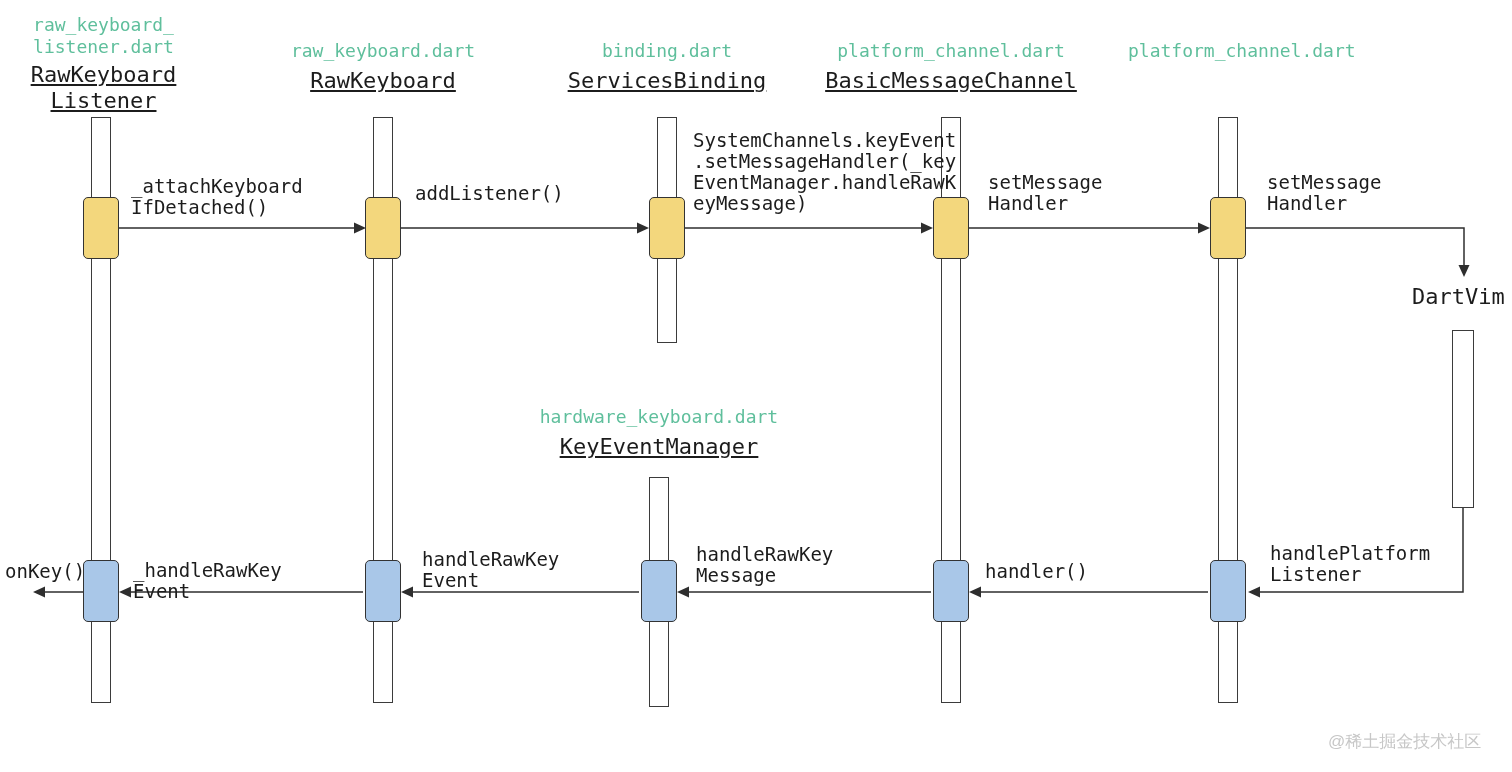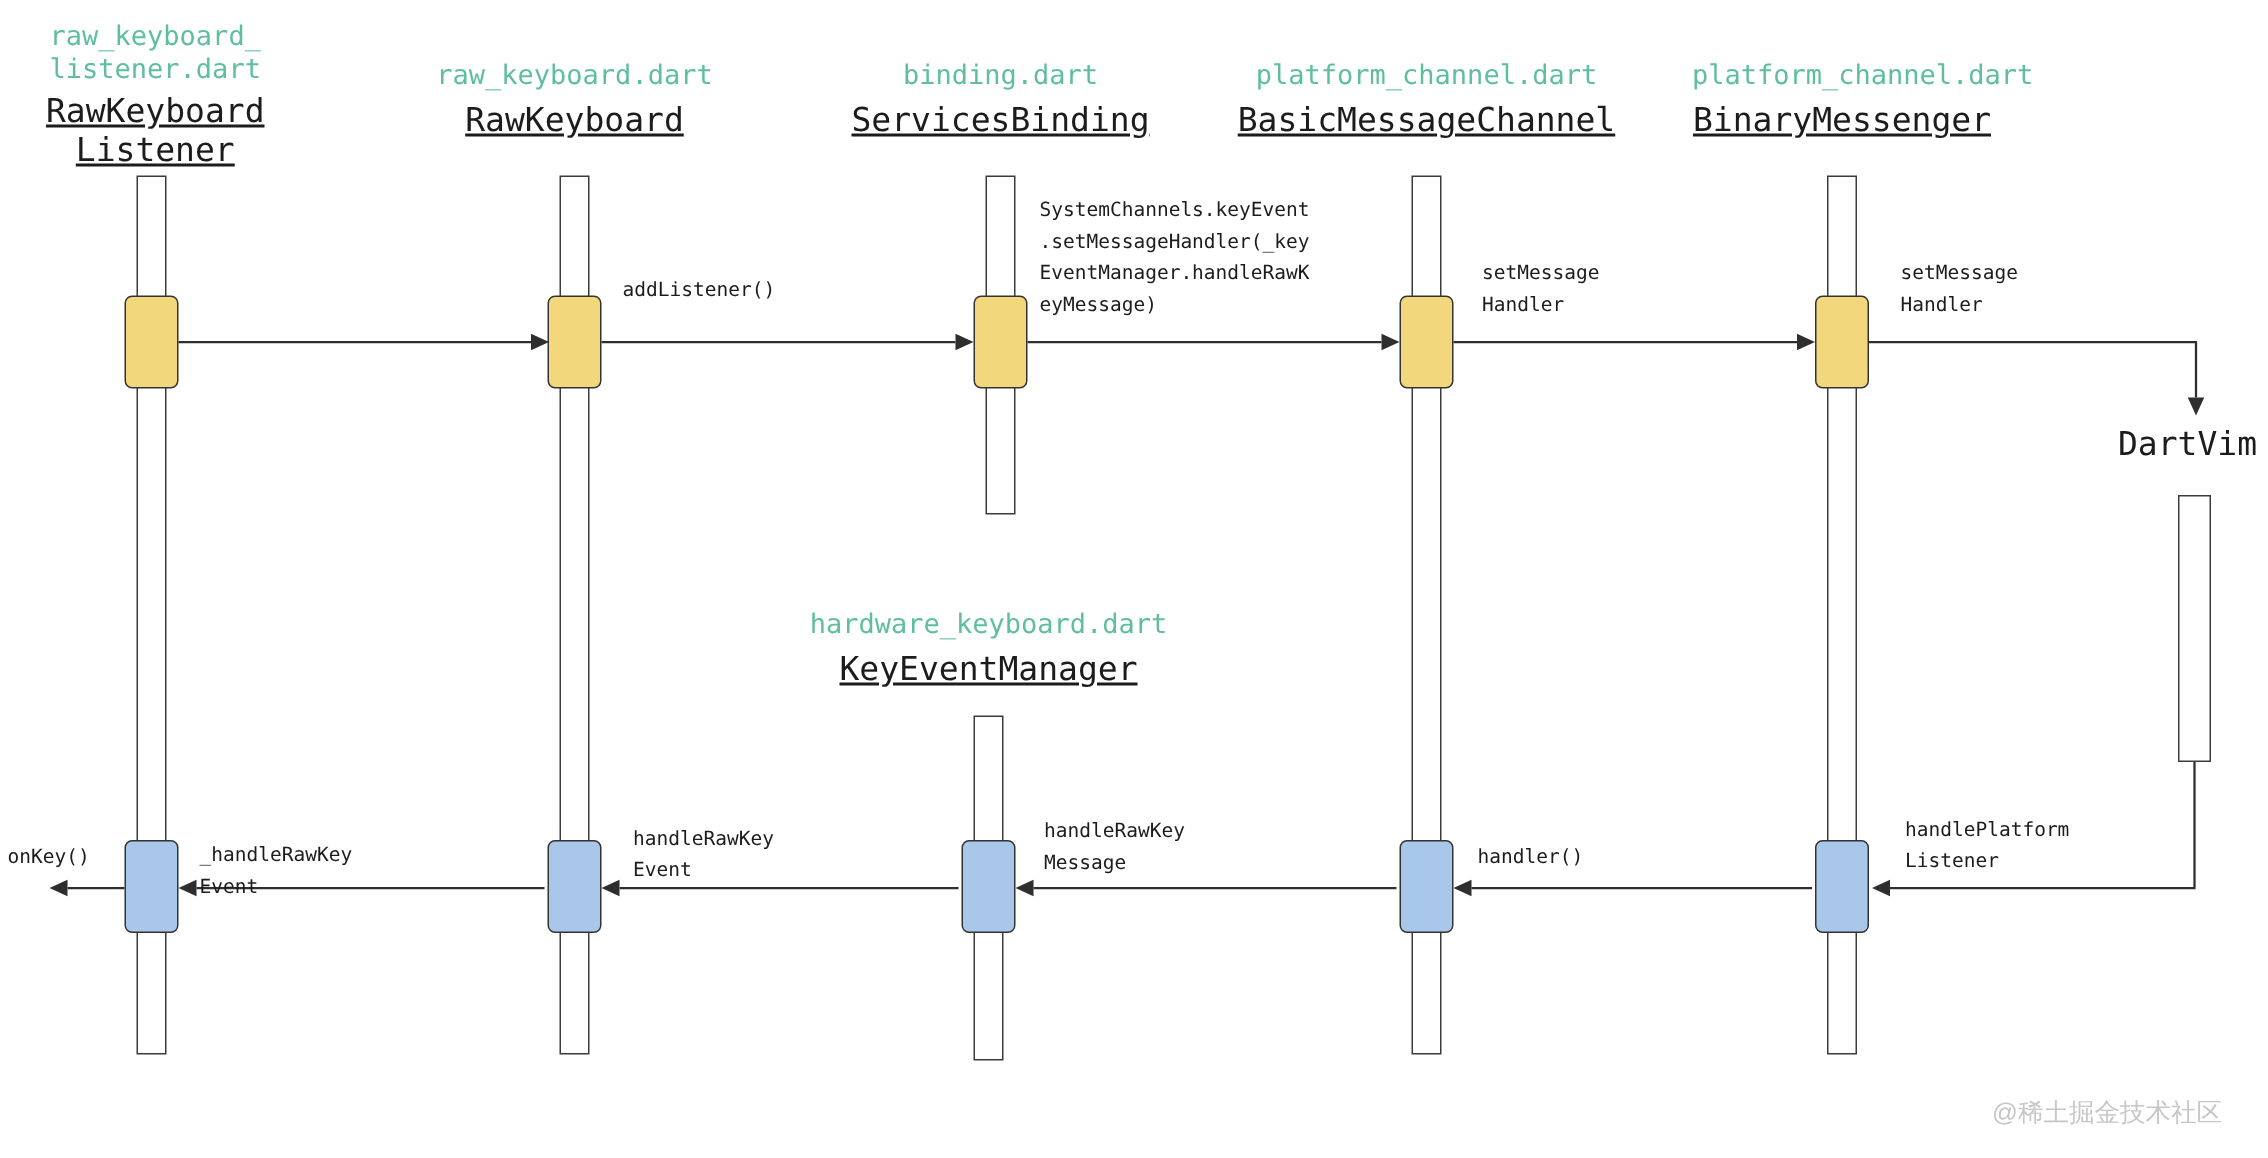--- a/index.html
+++ b/index.html
@@ -23,21 +23,21 @@
   .participant{position:absolute;text-align:center;z-index:4;}
   .file{
     color:var(--c-file,#5FBF9C);font-size:18px;line-height:22px;white-space:pre-line;
   }
   .name{
     color:var(--c-text,#1c1c1c);font-size:22px;line-height:26px;white-space:pre-line;margin-top:6px;text-decoration:underline;
   }
   .name.two{margin-top:4px;}
   
   .msg{
-    position:absolute;font-size:13px;line-height:21px;white-space:pre-line;z-index:4;
+    position:absolute;font-size:19px;line-height:21px;white-space:pre-line;z-index:4;
   }
   .dartvim{
     position:absolute;font-size:22px;line-height:26px;z-index:4;
   }
   svg.arrows{position:absolute;left:0;top:0;z-index:3;}
   svg.arrows line, svg.arrows path{stroke:var(--c-line,#2E2E2E);stroke-width:1.5;fill:none;}
   svg.arrows polygon{fill:var(--c-line,#2E2E2E);stroke:none;}
   .watermark{
     position:absolute;left:1328px;top:730px;z-index:5;
     font-family:"Liberation Sans",sans-serif;font-size:17px;color:#c7c7c7;
@@ -61,21 +61,20 @@
   <div class="participant" style="left:567px;top:40px;width:200px;">
     <div class="file">binding.dart</div>
     <div class="name">ServicesBinding</div>
   </div>
   <div class="participant" style="left:821px;top:40px;width:260px;">
     <div class="file">platform_channel.dart</div>
     <div class="name">BasicMessageChannel</div>
   </div>
   <div class="participant" style="left:1128px;top:40px;width:200px;">
     <div class="file">platform_channel.dart</div>
-    <div class="name">BinaryMessenger</div>
   </div>
   <div class="participant" style="left:529px;top:406px;width:260px;">
     <div class="file">hardware_keyboard.dart</div>
     <div class="name">KeyEventManager</div>
   </div>
   <div class="dartvim" style="left:1412px;top:284px;">DartVim</div>
 
   <div class="bar" style="left:91px;top:117px;height:586px;"></div>
   <div class="bar" style="left:373px;top:117px;height:586px;"></div>
   <div class="bar" style="left:657px;top:117px;height:226px;"></div>
@@ -136,20 +135,22 @@
     <g>
       <line x1="363" y1="592" x2="131" y2="592"></line>
         <polygon points="119,592 131,586.5 131,597.5"></polygon>
     </g>
     <g>
       <line x1="83" y1="592" x2="45" y2="592"></line>
         <polygon points="33,592 45,586.5 45,597.5"></polygon>
     </g>
   </svg>
 
+  <div class="msg" style="left:131px;top:176px;">_attachKeyboard
+IfDetached()</div>
   <div class="msg" style="left:415px;top:183px;">addListener()</div>
   <div class="msg" style="left:693px;top:130px;">SystemChannels.keyEvent
 .setMessageHandler(_key
 EventManager.handleRawK
 eyMessage)</div>
   <div class="msg" style="left:988px;top:172px;">setMessage
 Handler</div>
   <div class="msg" style="left:1267px;top:172px;">setMessage
 Handler</div>
   <div class="msg" style="left:1270px;top:543px;">handlePlatform

